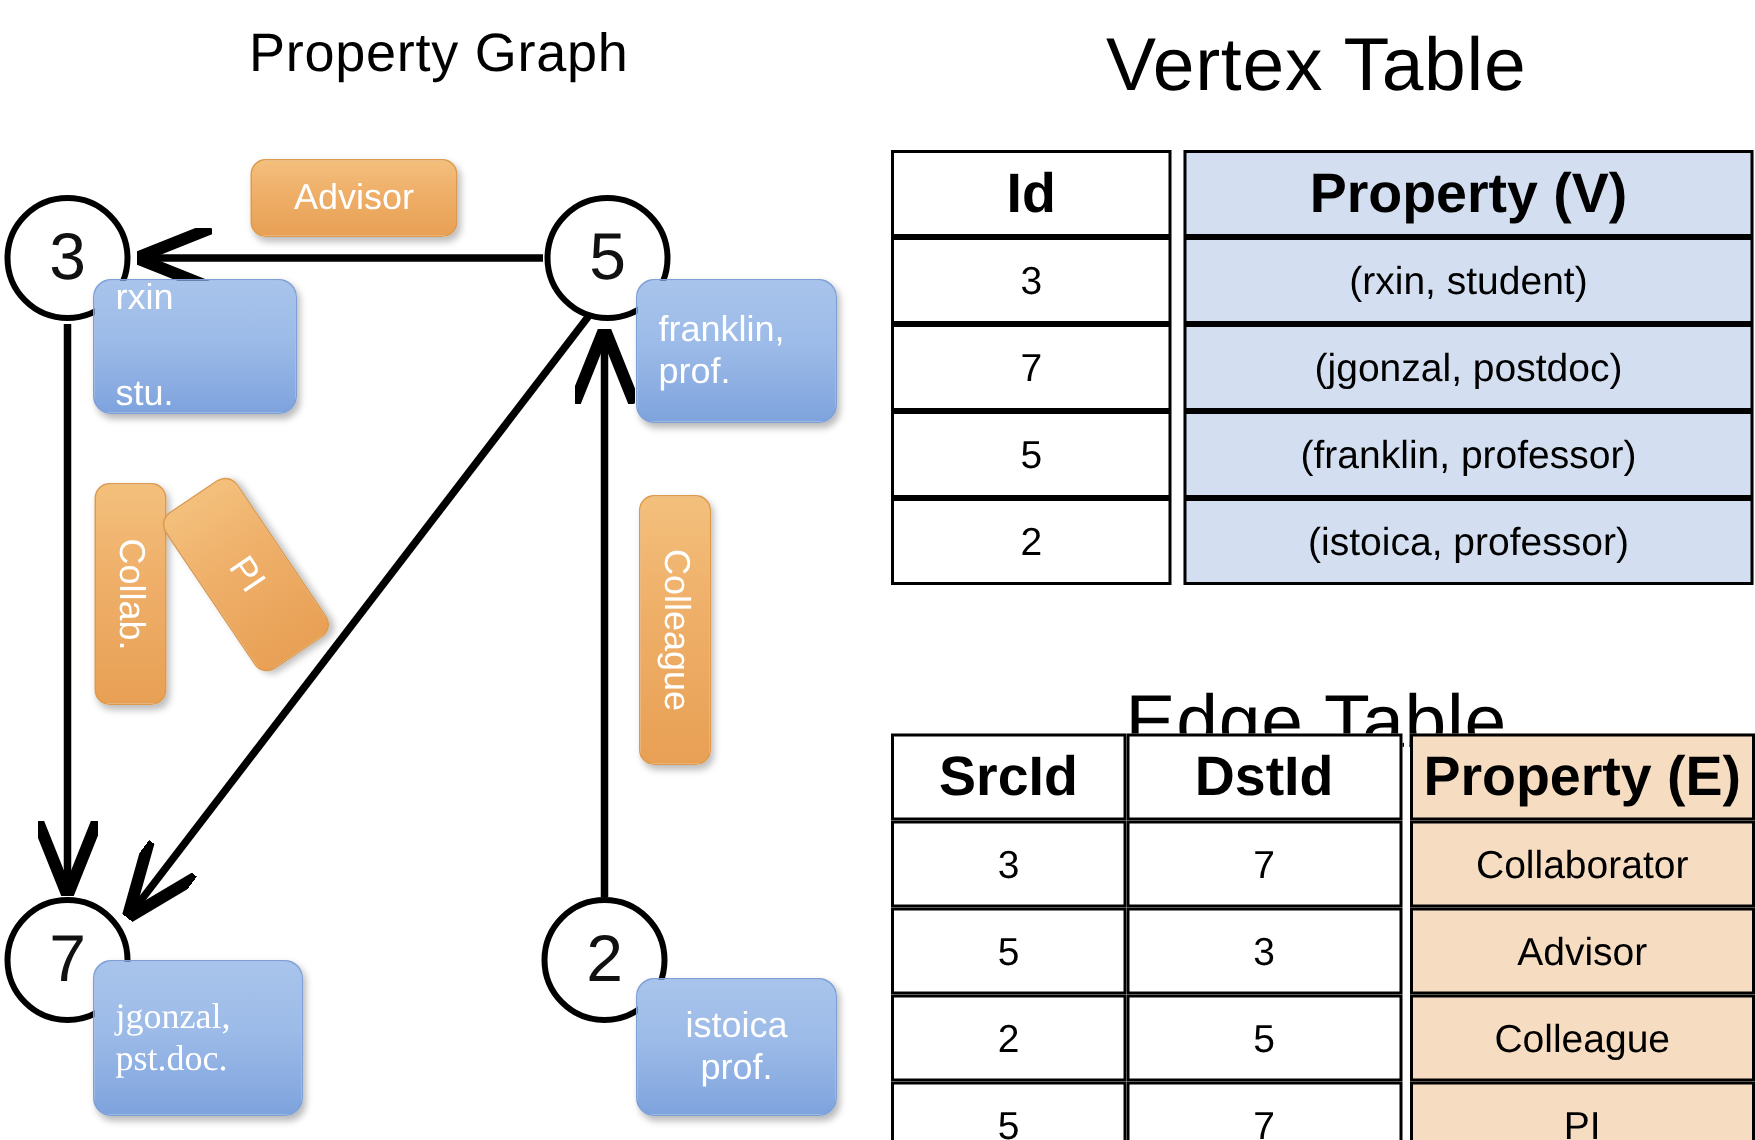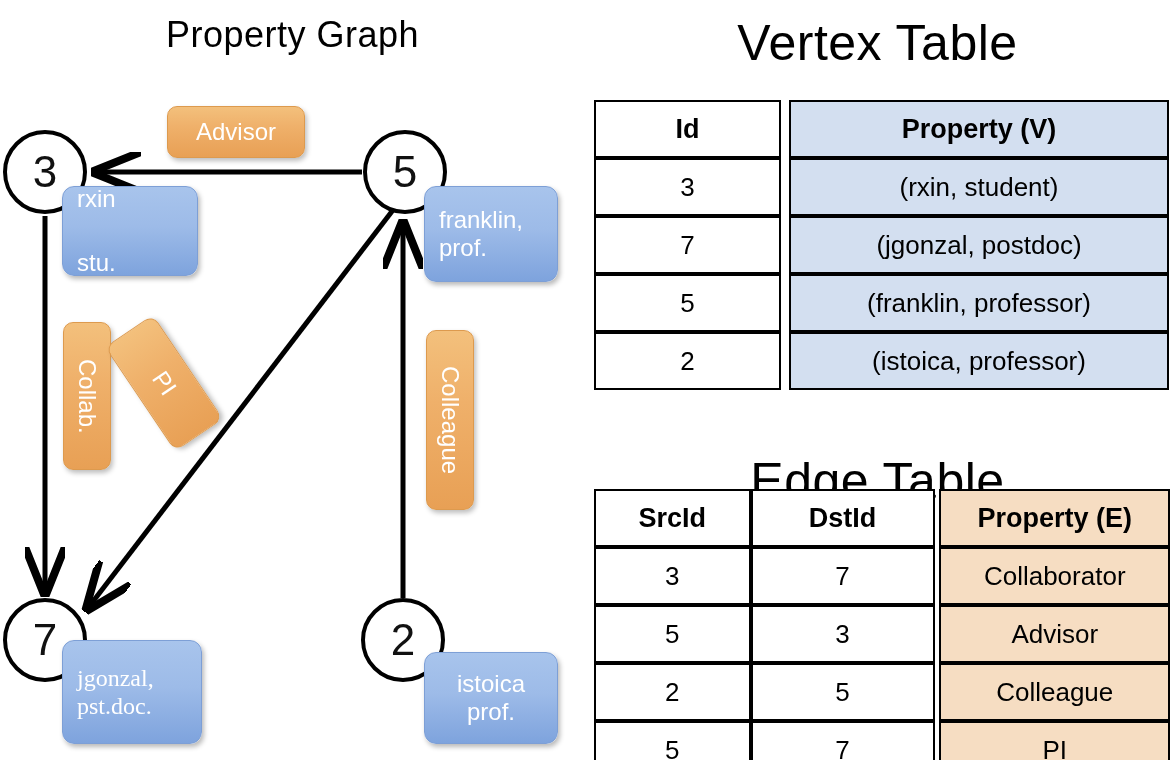--- a/index.html
+++ b/index.html
@@ -137,21 +137,21 @@
     font-size: 26px;
     font-weight: 300;
   }
   table.grid td, table.grid th {
     border: 2px solid #000;
     text-align: center;
     padding: 0;
     font-weight: 300;
     vertical-align: middle;
   }
-  table.grid th { font-weight: 700; font-size: 27px; }
+  table.grid th { font-weight: 700; font-size: 37px; }
 
   
   #vertex-table .col-id   { width: 183px; height: 54px; background:#fff; }
   #vertex-table .col-prop { width: 376px; height: 54px; background:#d3dff0; }
   #vertex-table .spacer-col { width: 8px; border: none; background: transparent; }
 
   
   #edge-table .col-src  { width: 154px; height: 54px; background:#fff; }
   #edge-table .col-dst  { width: 182px; height: 54px; background:#fff; }
   #edge-table .col-prop { width: 228px; height: 54px; background:#f6ddc2; }

